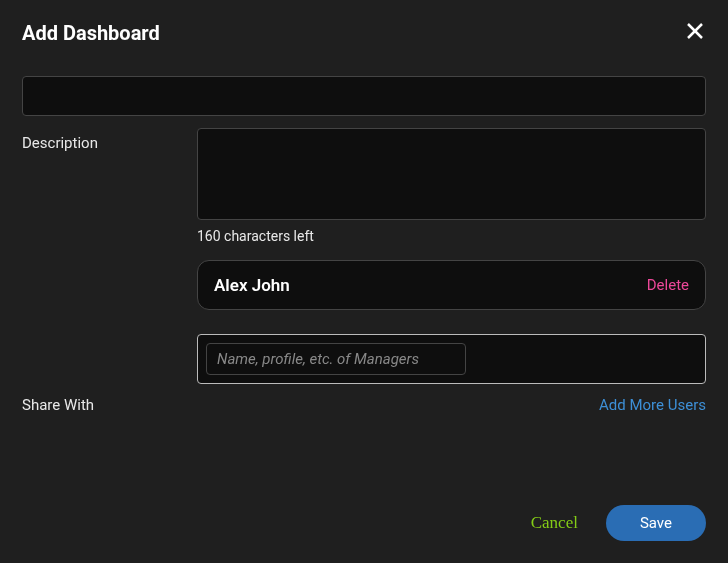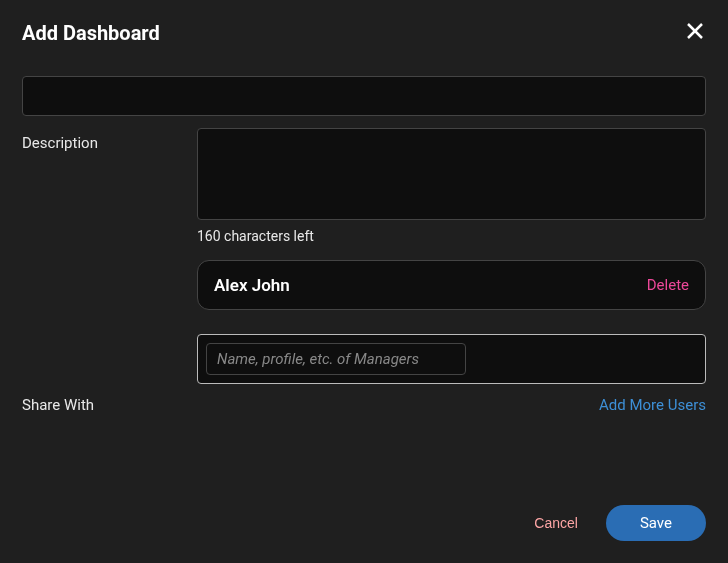--- a/index.html
+++ b/index.html
@@ -132,24 +132,24 @@
       position: absolute;
       bottom: 22px;
       right: 22px;
       display: flex;
       align-items: center;
       gap: 28px;
     }
     .cancel-btn {
       background: none;
       border: none;
-      color: #fca5a5;
-      font-size: 14px;
-      cursor: pointer;
-      font-family: Liberation Sans, sans-serif;
+      color: #84cc16;
+      font-size: 17px;
+      cursor: pointer;
+      font-family: Liberation Serif, serif;
     }
     .save-btn {
       background: #2a6db4;
       border: none;
       color: #fff;
       font-size: 15px;
       padding: 9px 34px;
       border-radius: 20px;
       cursor: pointer;
       font-family: inherit;

